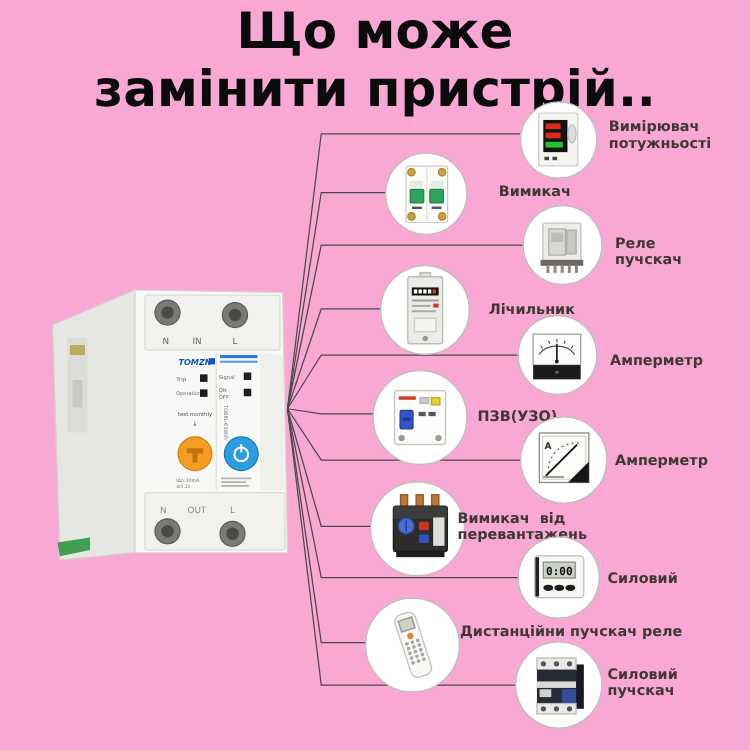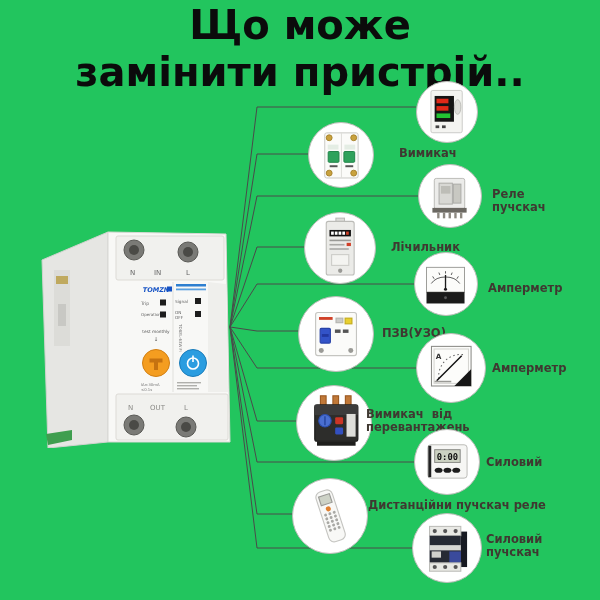--- a/index.html
+++ b/index.html
@@ -1,16 +1,16 @@
 <!DOCTYPE html>
 <html><head>
 <meta charset="utf-8">
 <style>
   html,body{margin:0;padding:0;background:#fff;}
-  .canvas{position:relative;width:600px;height:600px;background:#22c55e;overflow:hidden;
+  .canvas{position:relative;width:600px;height:600px;background:#f9a8d4;overflow:hidden;
           font-family:"DejaVu Sans","Liberation Sans",sans-serif;}
   .title{position:absolute;top:2px;left:0;width:100%;text-align:center;
          font-weight:700;font-size:40px;line-height:47px;color:#0b0b0b;}
   svg.lines{position:absolute;left:0;top:0;z-index:1;}
   .item-circle{position:absolute;border-radius:50%;background:#fff;border:1px solid #bdbdb9;
                box-sizing:border-box;z-index:2;display:flex;align-items:center;justify-content:center;}
   .item-circle svg{width:92%;height:92%;}
   .item-label{position:absolute;z-index:2;font-size:11.5px;line-height:13px;font-weight:700;
               color:#3f3831;white-space:pre-wrap;}
   .device{position:absolute;left:32px;top:212px;z-index:2;}
@@ -109,20 +109,21 @@
       <rect x="13" y="7" width="34" height="46" rx="2" fill="#f4f4f1" stroke="#c9c9c5"></rect>
       <rect x="17" y="13" width="21" height="28" fill="#141414"></rect>
       <rect x="19" y="16" width="13" height="5" fill="#e02818"></rect>
       <rect x="19" y="24" width="13" height="5" fill="#e02818"></rect>
       <rect x="19" y="32" width="15" height="5" fill="#22c232"></rect>
       <ellipse cx="42" cy="25" rx="3.5" ry="8" fill="#dcdcd8" stroke="#bbbbb7"></ellipse>
       <rect x="18" y="45" width="4" height="3" fill="#444"></rect>
       <rect x="25" y="45" width="4" height="3" fill="#444"></rect>
     </svg>
   </div>
+  <div class="item-label" style="left:487px;top:95px;width:86px">Вимірювач потужньості</div>
 
   <div class="item-circle" style="left:308px;top:122px;width:66px;height:66px">
     <svg viewBox="0 0 60 60">
       <rect x="13" y="7" width="34" height="46" rx="2" fill="#fbfbf9" stroke="#c9c9c5"></rect>
       <line x1="30" y1="7" x2="30" y2="53" stroke="#ddddd9"></line>
       <circle cx="17.5" cy="12" r="3" fill="#c9a23e" stroke="#a8852f"></circle>
       <circle cx="42.5" cy="12" r="3" fill="#c9a23e" stroke="#a8852f"></circle>
       <circle cx="17.5" cy="48" r="3" fill="#c9a23e" stroke="#a8852f"></circle>
       <circle cx="42.5" cy="48" r="3" fill="#c9a23e" stroke="#a8852f"></circle>
       <rect x="16" y="19" width="11" height="5" fill="#e4ede4"></rect>

